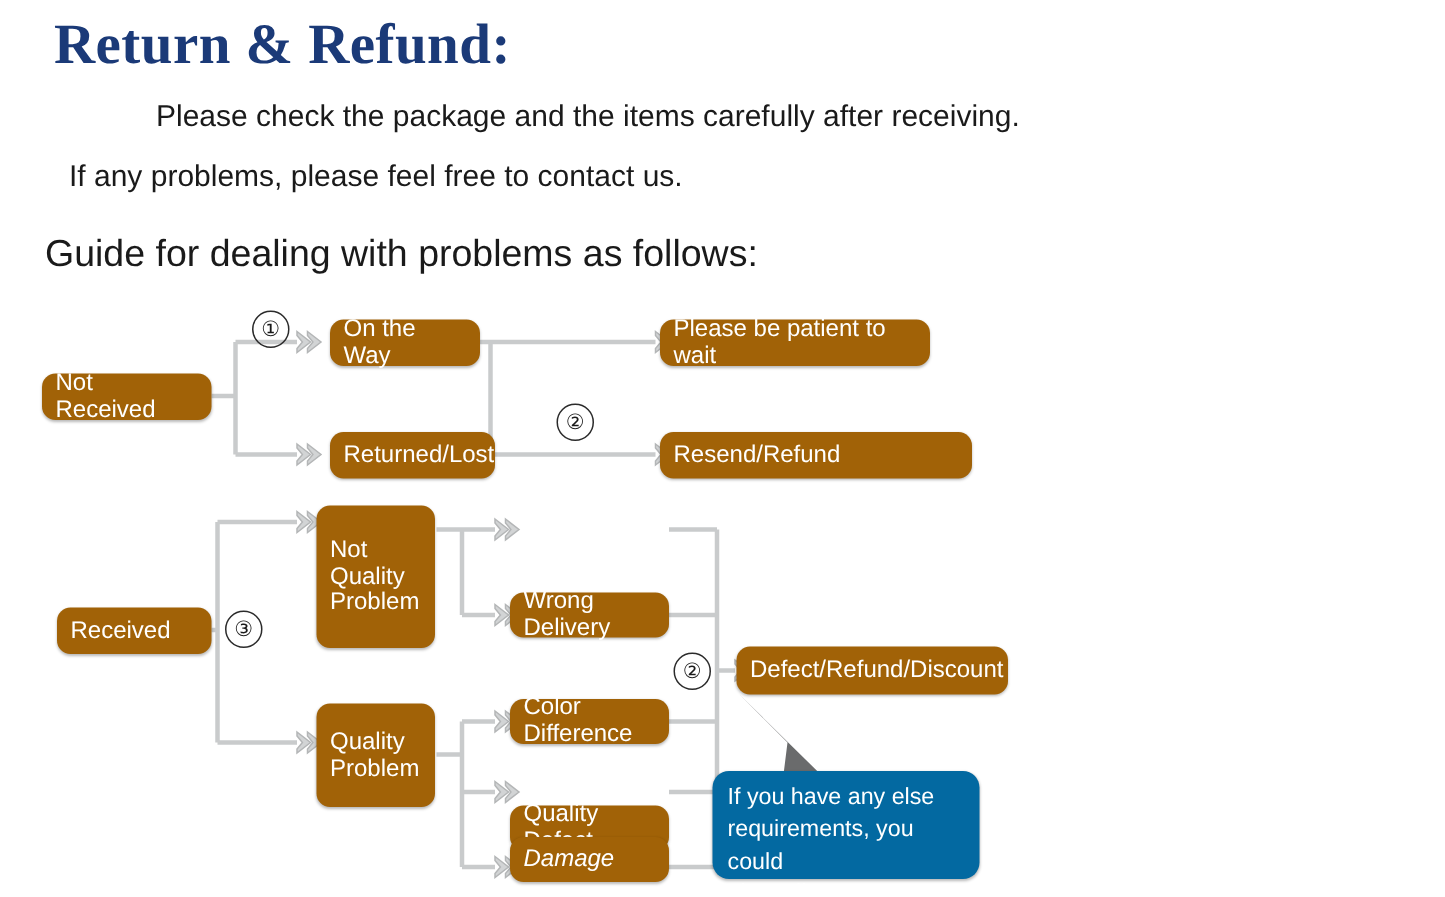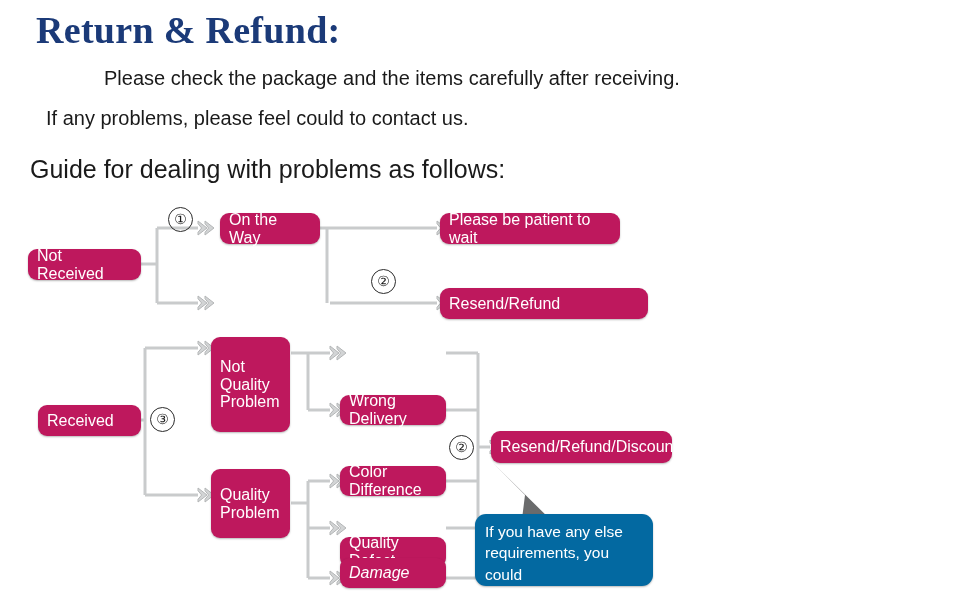--- a/index.html
+++ b/index.html
@@ -27,21 +27,21 @@
     font-size:25px;color:#1a1a1a;white-space:nowrap;
   }
 
   
   .chart{position:absolute;left:0;top:195px;width:963px;height:403px;}
   .chart svg{position:absolute;left:0;top:0;width:963px;height:403px;}
 
   
   .node{
     position:absolute;
-    background:#be185d;
+    background:#a16207;
     border-radius:9px;
     color:#ffffff;
     display:flex;
     align-items:center;
     box-sizing:border-box;
     padding:0 9px;
     font-size:16px;
     line-height:1.12;
     white-space:pre-line;
     box-shadow:0 1px 2px rgba(0,0,0,.28);
@@ -76,21 +76,21 @@
   }
   .bubble-tail{position:absolute;left:0;top:0;pointer-events:none;}
 </style>
 </head>
 <body>
 
 <div class="page">
 
   <div class="title">Return &amp; Refund:</div>
   <div class="subline l1">Please check the package and the items carefully after receiving.</div>
-  <div class="subline l2">If any problems, please feel could to contact us.</div>
+  <div class="subline l2">If any problems, please feel free to contact us.</div>
   <div class="guide">Guide for dealing with problems as follows:</div>
 
   <div class="chart">
 
     <svg viewBox="0 0 963 403">
       <defs>
 
         <g id="ah">
           <path d="M0,-7 L9,0 L0,7 L0,4.3 L3.6,0 L0,-4.3 Z" fill="#d2d4d5" stroke="#b4b6b7" stroke-width="1"></path>
           <path d="M7,-7 L16,0 L7,7 L7,4.3 L10.6,0 L7,-4.3 Z" fill="#d2d4d5" stroke="#b4b6b7" stroke-width="1"></path>
@@ -155,20 +155,21 @@
     </svg>
 
     <svg class="bubble-tail" viewBox="0 0 963 403">
       <path d="M493,268 L558,332 L520,340 L525,300 Z" fill="#6a6b6c"></path>
     </svg>
 
     <div class="node" style="left:28px;top:54px;width:113px;height:31px;">Not Received</div>
 
     <div class="node" style="left:220px;top:18px;width:100px;height:31px;">On the Way</div>
 
+    <div class="node" style="left:220px;top:93px;width:110px;height:31px;">Returned/Lost</div>
 
     <div class="node" style="left:440px;top:18px;width:180px;height:31px;">Please be patient to wait</div>
 
     <div class="node" style="left:440px;top:93px;width:208px;height:31px;">Resend/Refund</div>
 
     <div class="node" style="left:38px;top:210px;width:103px;height:31px;">Received</div>
 
     <div class="node multi" style="left:211px;top:142px;width:79px;height:95px;">Not
 Quality
 Problem</div>
@@ -178,21 +179,21 @@
 
 
     <div class="node" style="left:340px;top:200px;width:106px;height:30px;">Wrong Delivery</div>
 
     <div class="node" style="left:340px;top:271px;width:106px;height:30px;">Color Difference</div>
 
     <div class="node" style="left:340px;top:318px;width:106px;height:30px;margin-top:24px;">Quality Defect</div>
 
     <div class="node" style="left:340px;top:363px;width:106px;height:30px;font-style:italic;">Damage</div>
 
-    <div class="node" style="left:491px;top:236px;width:181px;height:32px;">Resend/Refund/Discount</div>
+    <div class="node" style="left:491px;top:236px;width:181px;height:32px;">Defect/Refund/Discount</div>
 
     <div class="circnum" style="left:168px;top:12px;">①</div>
 
     <div class="circnum" style="left:371px;top:74px;">②</div>
 
     <div class="circnum" style="left:150px;top:212px;">③</div>
 
     <div class="circnum" style="left:449px;top:240px;">②</div>
 
     <div class="bubble" style="left:475px;top:319px;width:178px;height:72px;">If you have any else

